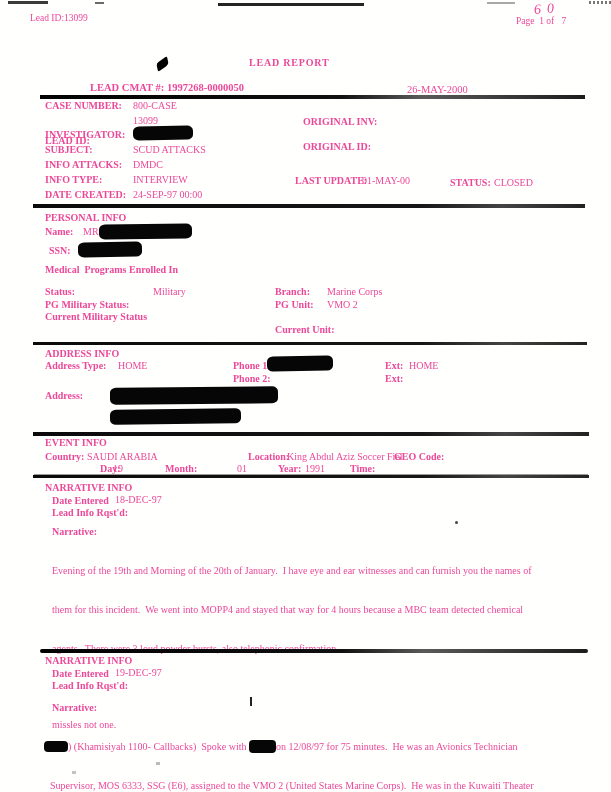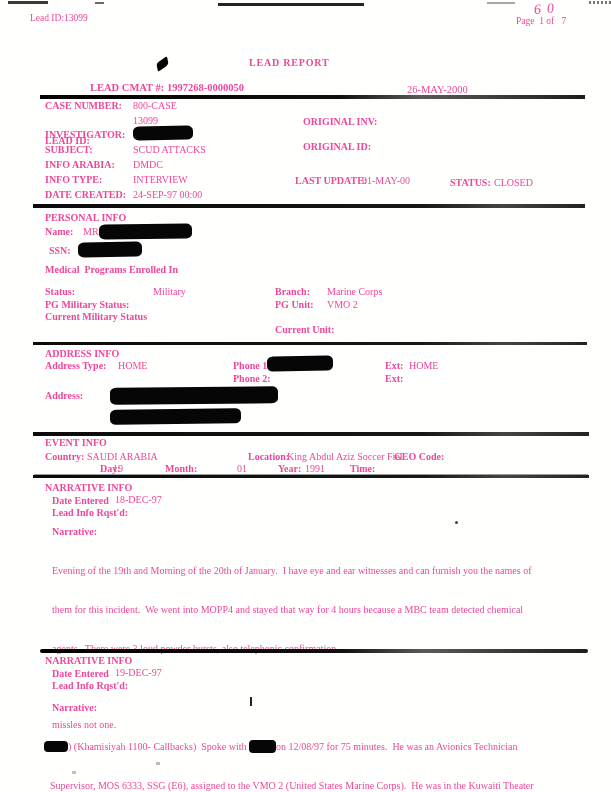--- a/index.html
+++ b/index.html
@@ -48,21 +48,21 @@
   <span class="t b" style="left:45px;top:115px;margin-top:20px;">LEAD ID:</span>
   <span class="t" style="left:133px;top:115px;">13099</span>
   <span class="t b" style="left:303px;top:116px;">ORIGINAL INV:</span>
 
   <span class="t b" style="left:45px;top:129px;">INVESTIGATOR:</span>
   <div class="redact" style="left:133px;top:126px;width:60px;height:14px;transform:rotate(-1deg);"></div>
 
   <span class="t b" style="left:45px;top:144px;">SUBJECT:</span>
   <span class="t" style="left:133px;top:144px;">SCUD ATTACKS</span>
 
-  <span class="t b" style="left:45px;top:159px;">INFO ARABIA:</span>
+  <span class="t b" style="left:45px;top:159px;">INFO ATTACKS:</span>
   <span class="t" style="left:133px;top:159px;">DMDC</span>
 
   <span class="t b" style="left:45px;top:174px;">INFO TYPE:</span>
   <span class="t" style="left:133px;top:174px;">INTERVIEW</span>
   <span class="t b" style="left:295px;top:175px;">LAST UPDATE:</span>
   <span class="t" style="left:362px;top:175px;">01-MAY-00</span>
   <span class="t b" style="left:450px;top:177px;">STATUS:</span>
   <span class="t" style="left:494px;top:177px;">CLOSED</span>
 
   <span class="t b" style="left:45px;top:189px;">DATE CREATED:</span>

